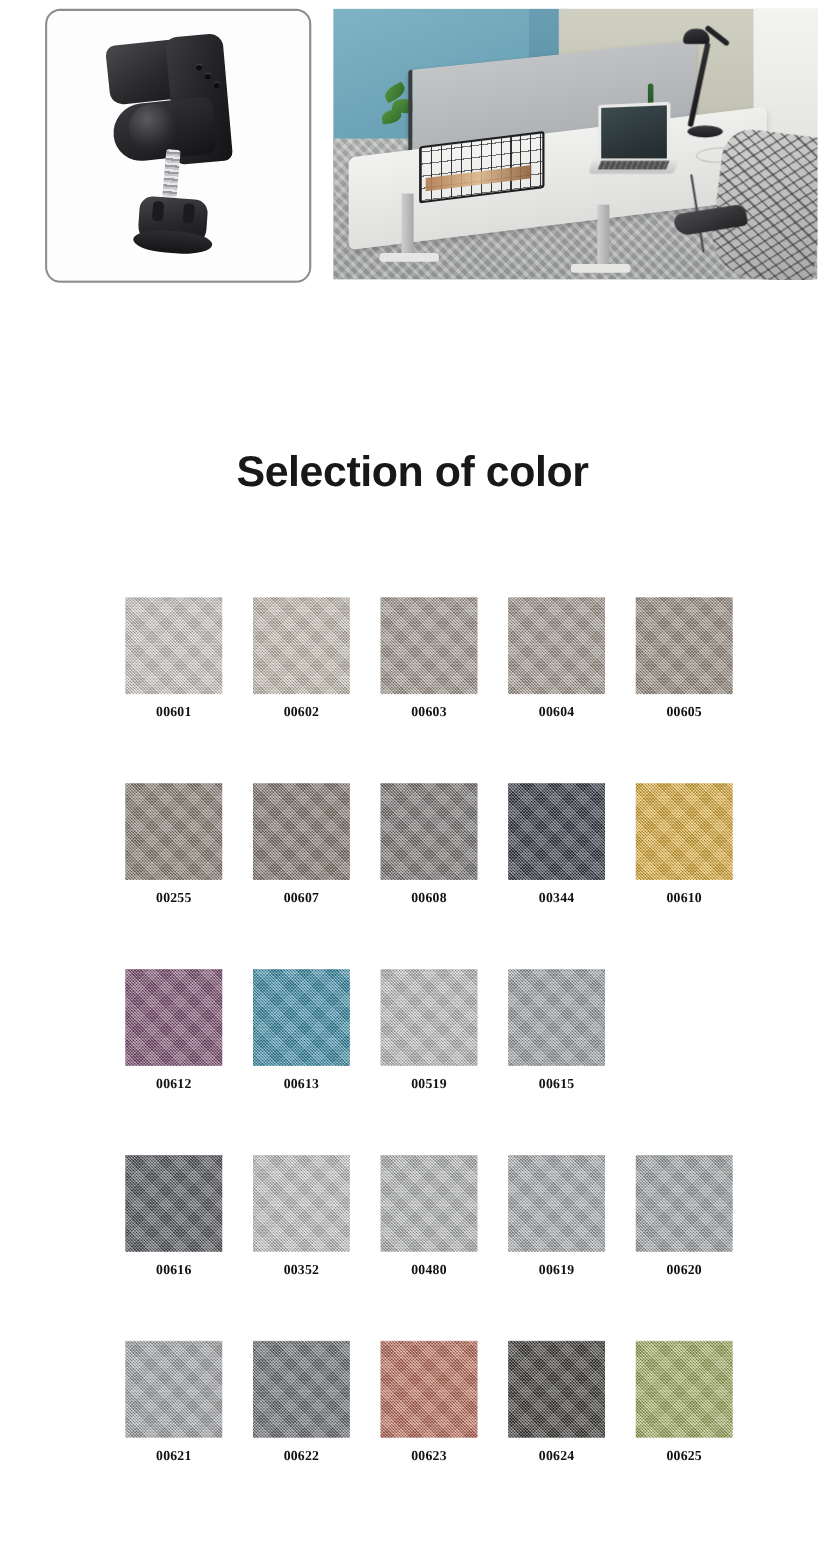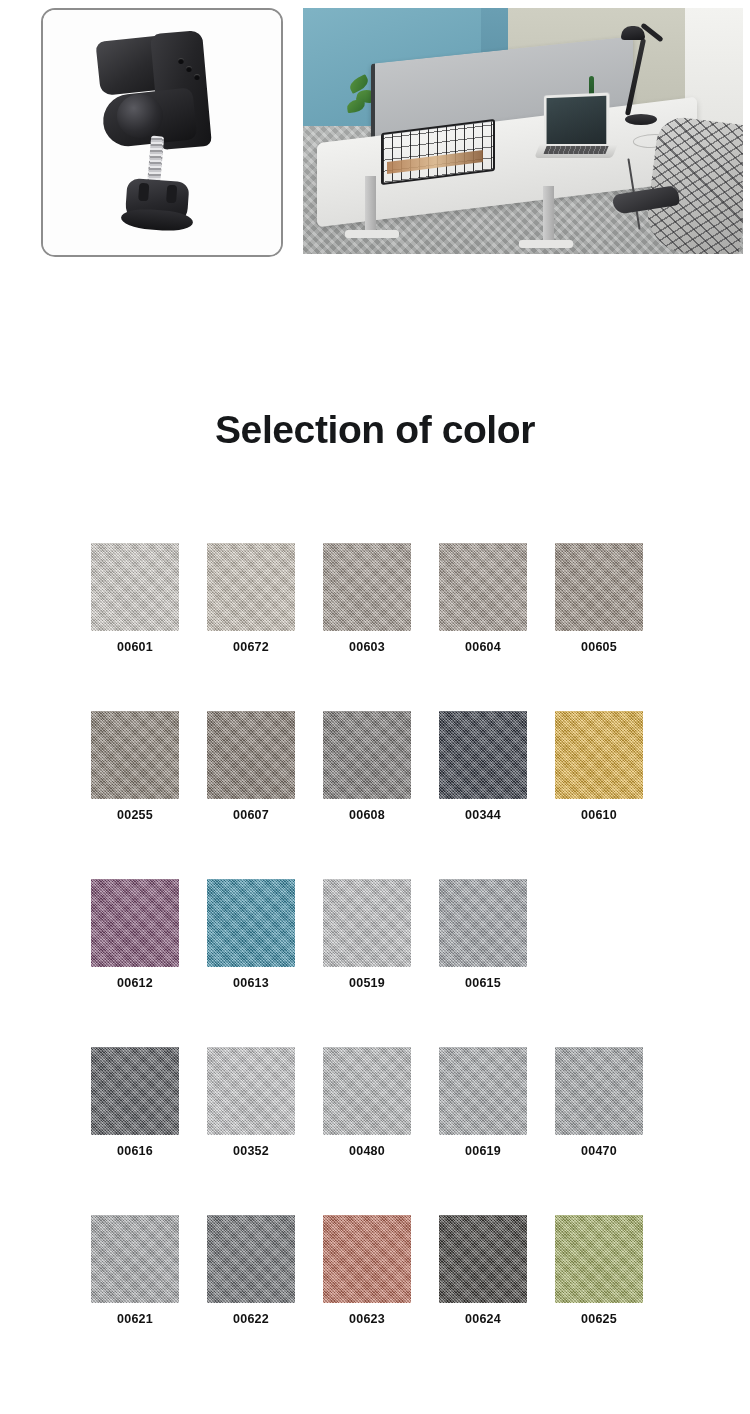--- a/index.html
+++ b/index.html
@@ -356,23 +356,24 @@
     text-align: center;
     font-size: 39px;
     font-weight: bold;
     letter-spacing: -0.4px;
     color: #16181a;
   }
 
   
   .swatch-grid {
     position: absolute;
-    left: 91px;
+    left: 114px;
     top: 543px;
     width: 552px;
+    font-family: Liberation Serif, serif;
   }
   .swatch-row {
     display: flex;
     justify-content: flex-start;
     margin-bottom: 57px;
   }
   .swatch-row:last-child { margin-bottom: 0; }
   .swatch-cell {
     width: 88px;
     margin-right: 28px;
@@ -457,21 +458,21 @@
 <div class="section-title">Selection of color</div>
 
 <div class="swatch-grid">
     <div class="swatch-row">
       <div class="swatch-cell">
         <div class="swatch-chip" style="background-color: rgb(212, 208, 202);"></div>
         <div class="swatch-label">00601</div>
       </div>
       <div class="swatch-cell">
         <div class="swatch-chip" style="background-color: rgb(207, 199, 187);"></div>
-        <div class="swatch-label">00672</div>
+        <div class="swatch-label">00602</div>
       </div>
       <div class="swatch-cell">
         <div class="swatch-chip" style="background-color: rgb(168, 158, 149);"></div>
         <div class="swatch-label">00603</div>
       </div>
       <div class="swatch-cell">
         <div class="swatch-chip" style="background-color: rgb(169, 159, 150);"></div>
         <div class="swatch-label">00604</div>
       </div>
       <div class="swatch-cell">
@@ -531,21 +532,21 @@
       <div class="swatch-cell">
         <div class="swatch-chip" style="background-color: rgb(188, 190, 192);"></div>
         <div class="swatch-label">00480</div>
       </div>
       <div class="swatch-cell">
         <div class="swatch-chip" style="background-color: rgb(173, 176, 179);"></div>
         <div class="swatch-label">00619</div>
       </div>
       <div class="swatch-cell">
         <div class="swatch-chip" style="background-color: rgb(167, 170, 173);"></div>
-        <div class="swatch-label">00470</div>
+        <div class="swatch-label">00620</div>
       </div>
     </div>
     <div class="swatch-row">
       <div class="swatch-cell">
         <div class="swatch-chip" style="background-color: rgb(169, 171, 174);"></div>
         <div class="swatch-label">00621</div>
       </div>
       <div class="swatch-cell">
         <div class="swatch-chip" style="background-color: rgb(110, 113, 117);"></div>
         <div class="swatch-label">00622</div>

